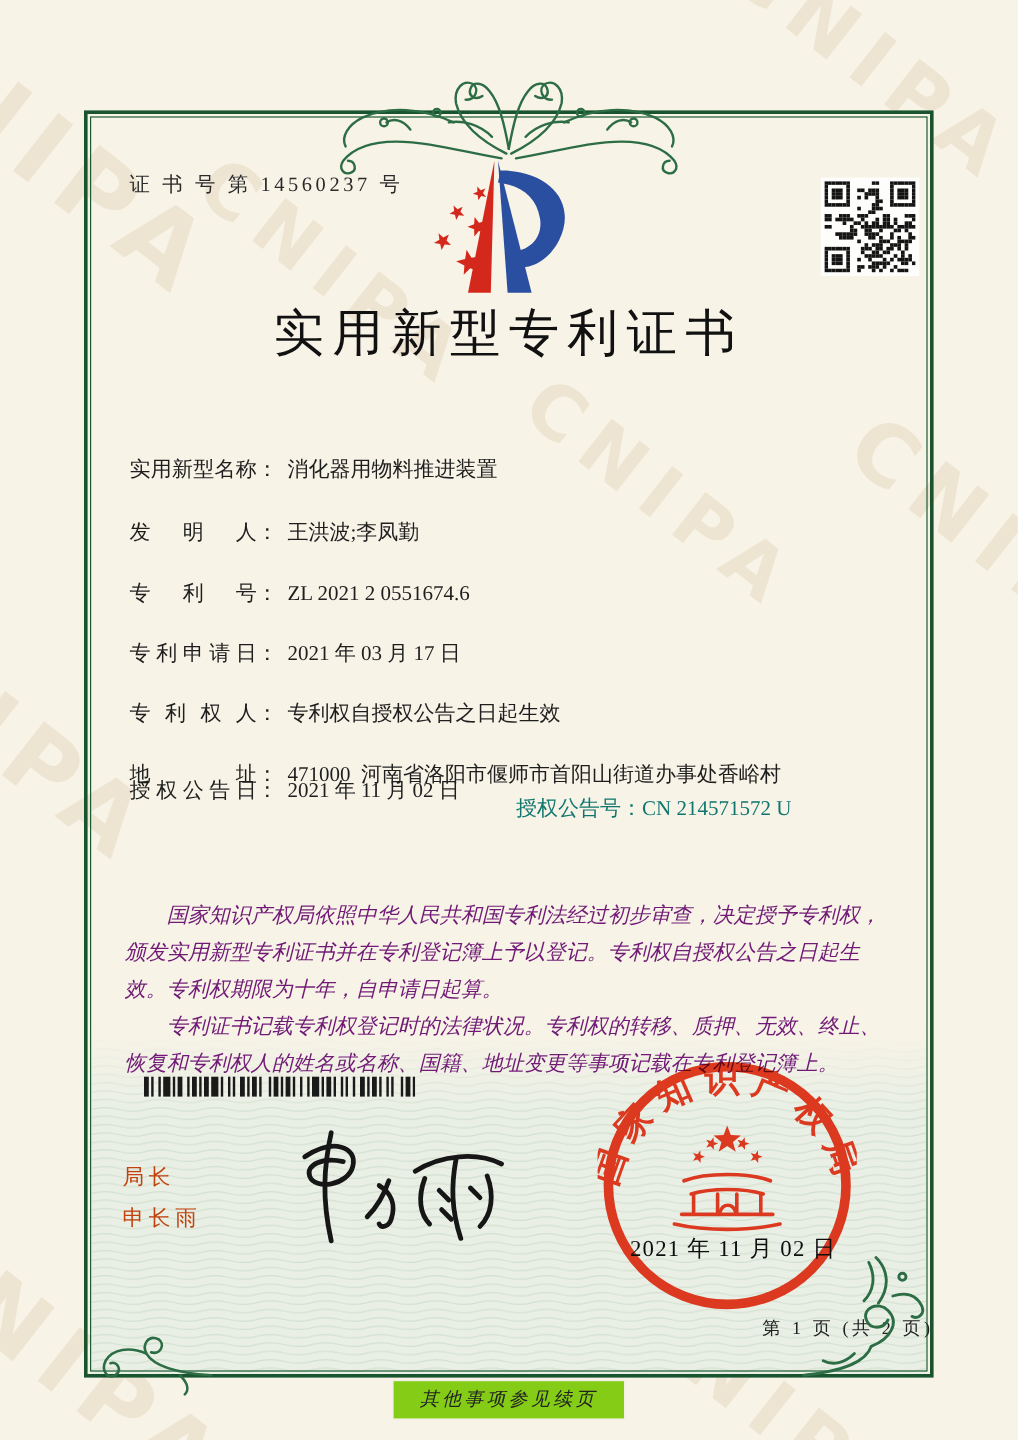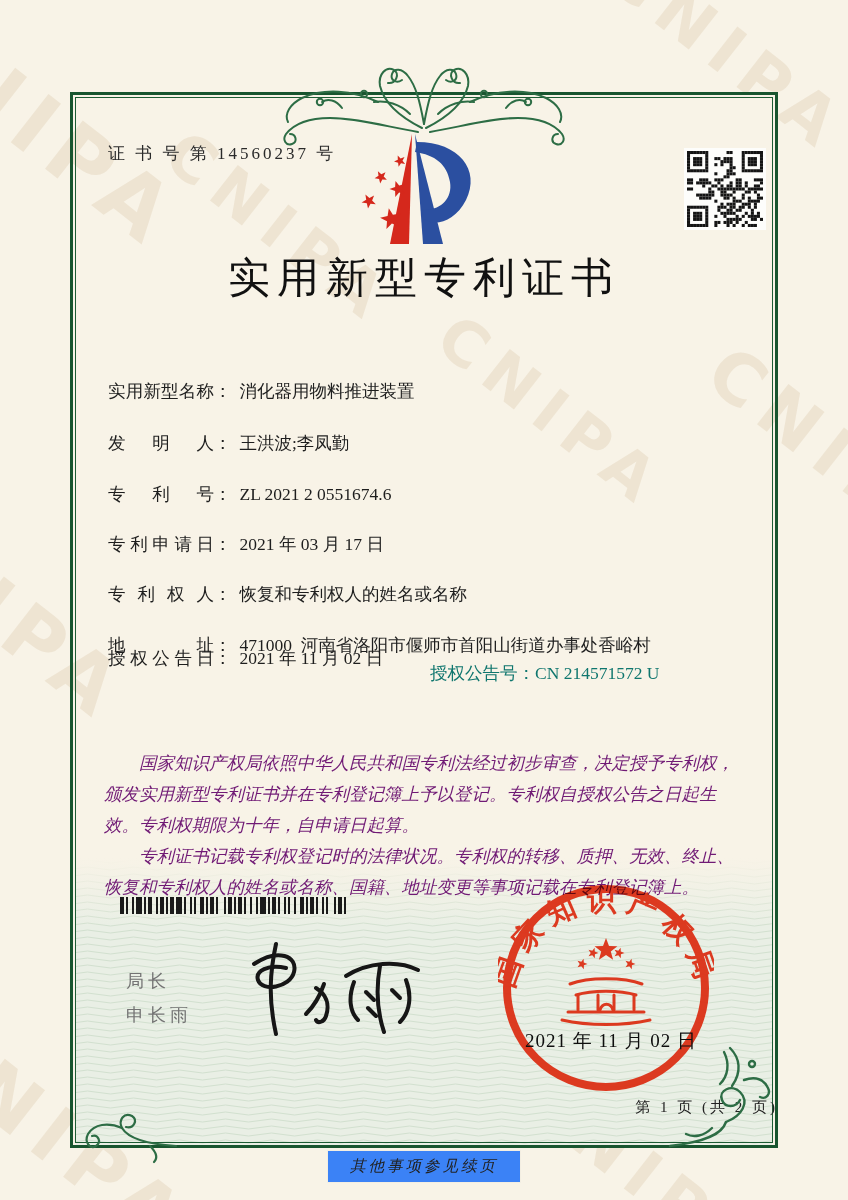--- a/index.html
+++ b/index.html
@@ -44,32 +44,32 @@
   .field-value{display:inline-block;margin-left:8px;white-space:pre;}
   .grant-col{position:absolute;left:430px;top:661px;font-size:17.5px;color:#0f766e;white-space:pre;}
   .paras{
     position:absolute;left:104px;top:700px;width:646px;
     font-size:17.5px;line-height:31px;font-style:italic;color:#701a75;
     font-family:"DejaVu Serif","Liberation Serif",serif;
     margin-top:48px;
   }
   .paras p{margin:0;text-indent:2em;}
   .barcode{position:absolute;left:120px;top:897px;z-index:3;}
-  .signer{position:absolute;left:126px;z-index:3;font-size:18px;letter-spacing:4px;color:#737373;}
+  .signer{position:absolute;left:102px;z-index:3;font-size:18px;letter-spacing:4px;color:#c2410c;}
   .signature{position:absolute;left:238px;top:936px;z-index:4;}
   .seal{position:absolute;left:498px;top:880px;z-index:4;mix-blend-mode:multiply;opacity:.95;}
   .seal-date{
     position:absolute;left:506px;top:1028px;width:210px;text-align:center;z-index:5;
     font-size:19px;color:#0e0e0e;letter-spacing:1px;white-space:pre;
   }
   .page-footer{position:absolute;left:70px;top:1098px;width:708px;text-align:right;
     font-size:15px;letter-spacing:3px;color:#222;z-index:3;white-space:pre;}
   .note-box{
     position:absolute;left:50%;top:1151px;transform:translateX(-50%);z-index:6;
-    background:#3b82f6;padding:5px 22px;font-size:15.5px;font-style:italic;
+    background:#84cc16;padding:5px 22px;font-size:15.5px;font-style:italic;
     letter-spacing:3px;color:#222;box-shadow:0 0 0 1px rgba(0,0,0,0.02);white-space:nowrap;
   }
 </style>
 </head>
 <body>
 
 <div id="wm-layer">
     <span class="wm" style="left: -70px; top: -20px; font-size: 84px; transform: rotate(38deg);">CNIPA</span>
     <span class="wm" style="left: 640px; top: -66px; font-size: 66px; transform: rotate(38deg);">CNIPA</span>
     <span class="wm" style="left: 196px; top: 116px; font-size: 62px; transform: rotate(38deg);">CNIPA</span>
@@ -427,21 +427,21 @@
       </g>
   </svg>
 
   <div class="title">实用新型专利证书</div>
 
   <div id="fields">
       <div class="field-row" style="top: 356px;"><span class="field-label">实用新型名称</span><span class="field-colon">：</span><span class="field-value">消化器用物料推进装置</span></div>
       <div class="field-row" style="top: 408px;"><span class="field-label">发明人</span><span class="field-colon">：</span><span class="field-value">王洪波;李凤勤</span></div>
       <div class="field-row" style="top: 459px;"><span class="field-label">专利号</span><span class="field-colon">：</span><span class="field-value">ZL 2021 2 0551674.6</span></div>
       <div class="field-row" style="top: 509px;"><span class="field-label">专利申请日</span><span class="field-colon">：</span><span class="field-value">2021 年 03 月 17 日</span></div>
-      <div class="field-row" style="top: 559px;"><span class="field-label">专利权人</span><span class="field-colon">：</span><span class="field-value">恢复和专利权人的姓名或名称</span></div>
+      <div class="field-row" style="top: 559px;"><span class="field-label">专利权人</span><span class="field-colon">：</span><span class="field-value">专利权自授权公告之日起生效</span></div>
       <div class="field-row" style="top: 610px;"><span class="field-label">地址</span><span class="field-colon">：</span><span class="field-value">471000  河南省洛阳市偃师市首阳山街道办事处香峪村</span></div>
       <div class="field-row" style="top: 623px;"><span class="field-label">授权公告日</span><span class="field-colon">：</span><span class="field-value">2021 年 11 月 02 日</span></div>
     </div>
 
   <div class="grant-col"><span>授权公告号</span>：<span>CN 214571572 U</span></div>
 
   <div class="paras" id="paras">
       <p>国家知识产权局依照中华人民共和国专利法经过初步审查，决定授予专利权，颁发实用新型专利证书并在专利登记簿上予以登记。专利权自授权公告之日起生效。专利权期限为十年，自申请日起算。</p>
       <p>专利证书记载专利权登记时的法律状况。专利权的转移、质押、无效、终止、恢复和专利权人的姓名或名称、国籍、地址变更等事项记载在专利登记簿上。</p>
     </div>

